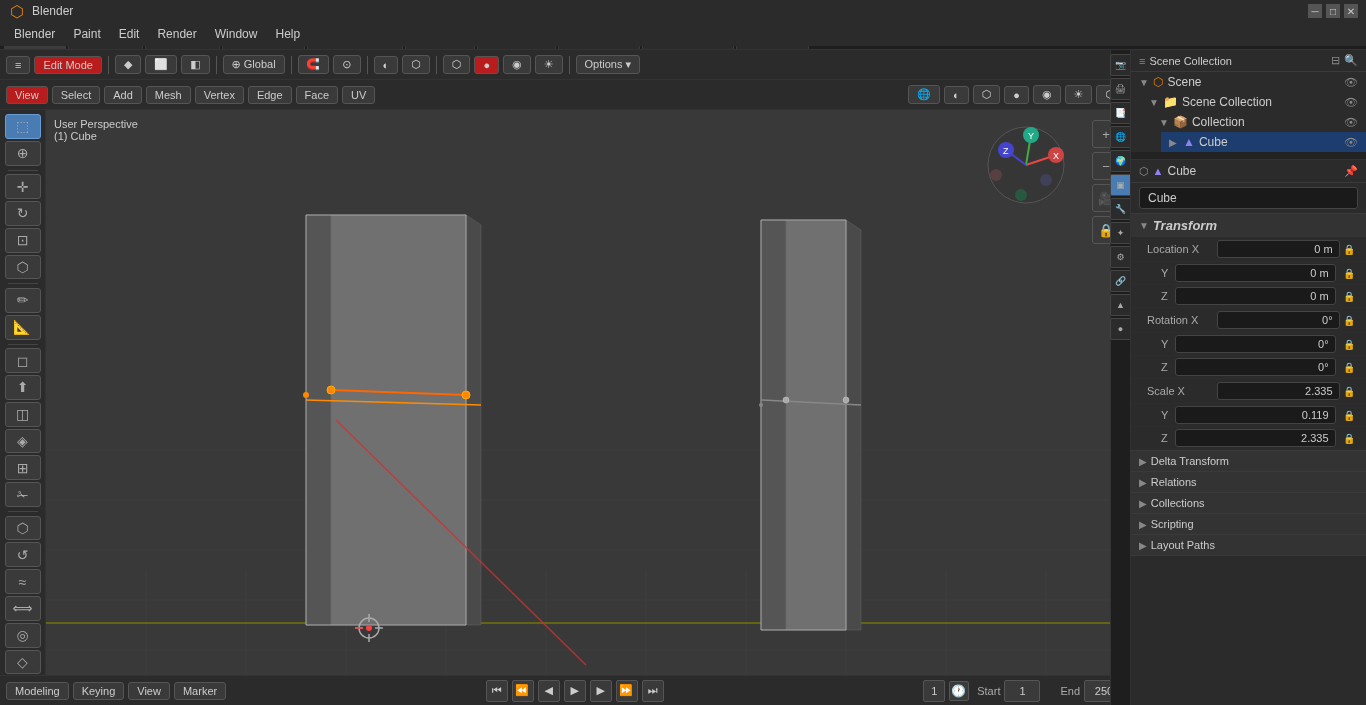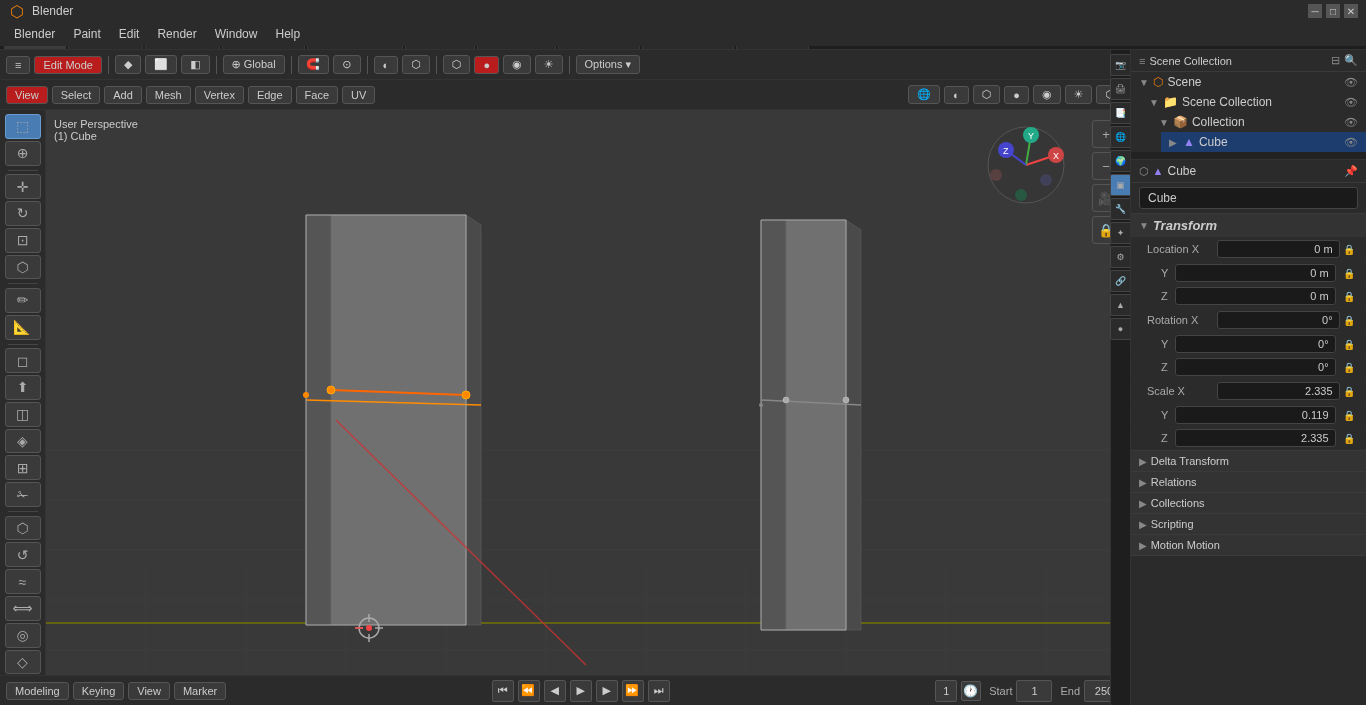--- a/index.html
+++ b/index.html
@@ -693,21 +693,21 @@
     <div class="play-btn">⏭</div>
     <div style="flex:1"></div>
     <div class="play-btn">
       <span style="font-size:11px;color:#ccc;padding:0 4px;">1</span>
     </div>
     <div style="width:20px; height:20px; background:#3a3a3a; border:1px solid #555; border-radius:2px; display:flex; align-items:center; justify-content:center;">🕐</div>
     <span style="color:#aaa;font-size:11px;margin-left:4px;">Start</span>
     <div class="play-btn" style="width:36px;">
       <span style="font-size:11px;color:#ccc;">1</span>
     </div>
-    <span style="color:#aaa;font-size:11px;margin-left:4px;">End</span>
+    <span style="color:#aaa;font-size:11px;margin-left:16px;">End</span>
     <div class="play-btn" style="width:40px;">
       <span style="font-size:11px;color:#ccc;">250</span>
     </div>
   </div>
 </div>
 
 <div id="props-icon-bar" style="position:absolute;top:50px;right:236px;width:20px;height:655px;background:#1e1e1e;display:flex;flex-direction:column;align-items:center;padding:4px 0;gap:2px;border-left:1px solid #333;">
   <div class="props-icon" style="font-size:9px;">📷</div>
   <div class="props-icon" style="font-size:9px;">🖨</div>
   <div class="props-icon" style="font-size:9px;">📑</div>
@@ -866,17 +866,17 @@
   <div class="prop-section">
     <div class="prop-section-header">
       <span class="collapse-arrow">▶</span>
       <span style="font-size:11px;color:#ccc;">Scripting</span>
     </div>
   </div>
 
   <div class="prop-section">
     <div class="prop-section-header">
       <span class="collapse-arrow">▶</span>
-      <span style="font-size:11px;color:#ccc;">Motion Motion</span>
+      <span style="font-size:11px;color:#ccc;">Layout Paths</span>
     </div>
   </div>
 
 </div>
 
 </body></html>

